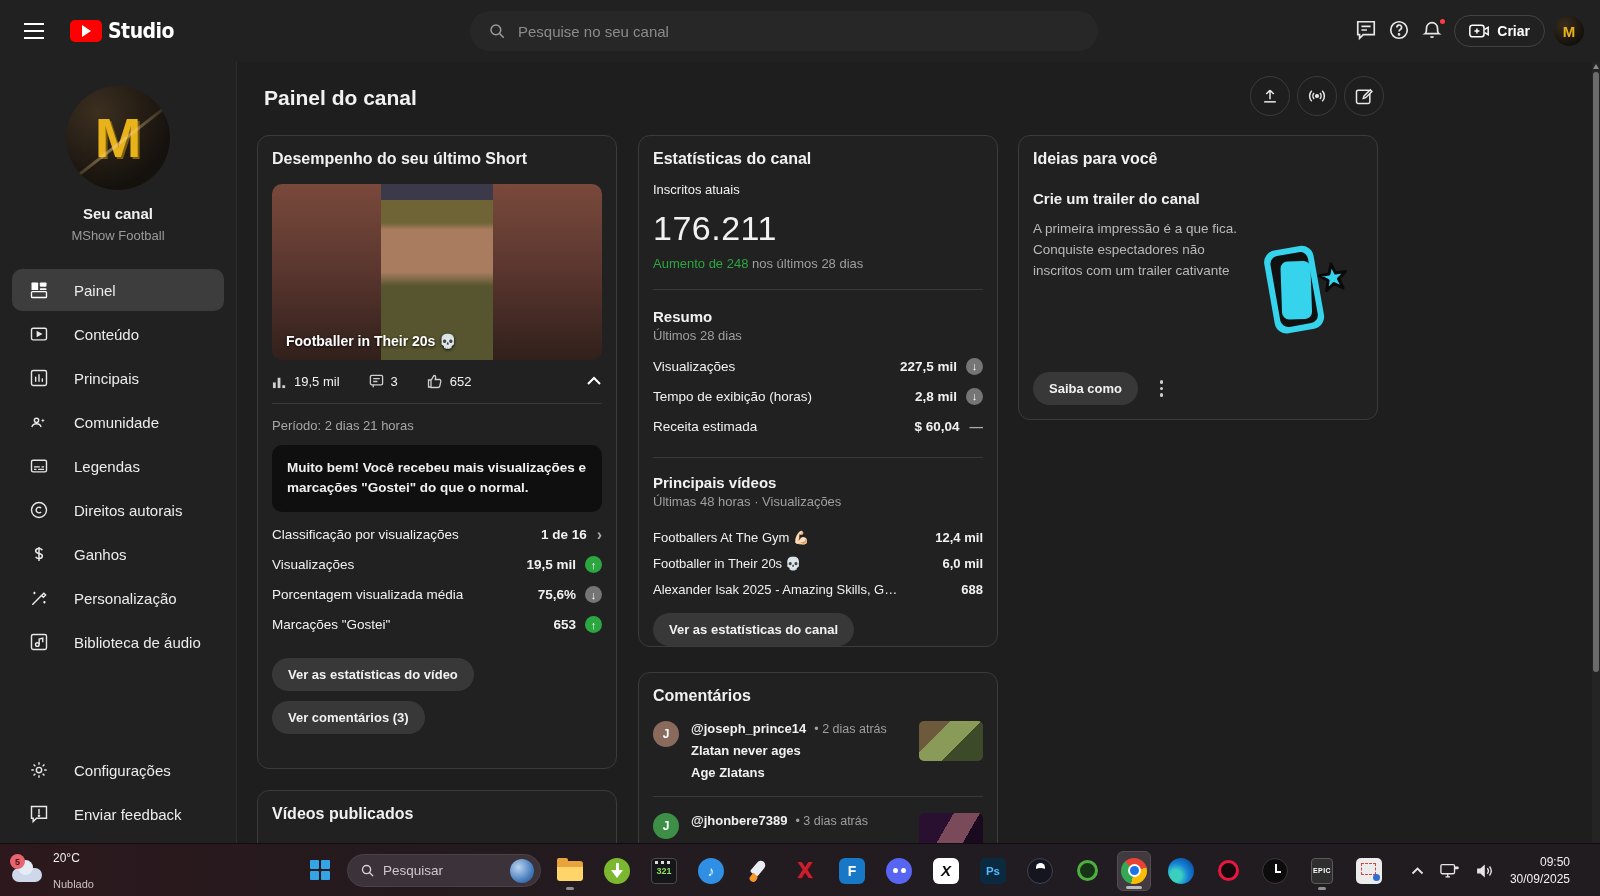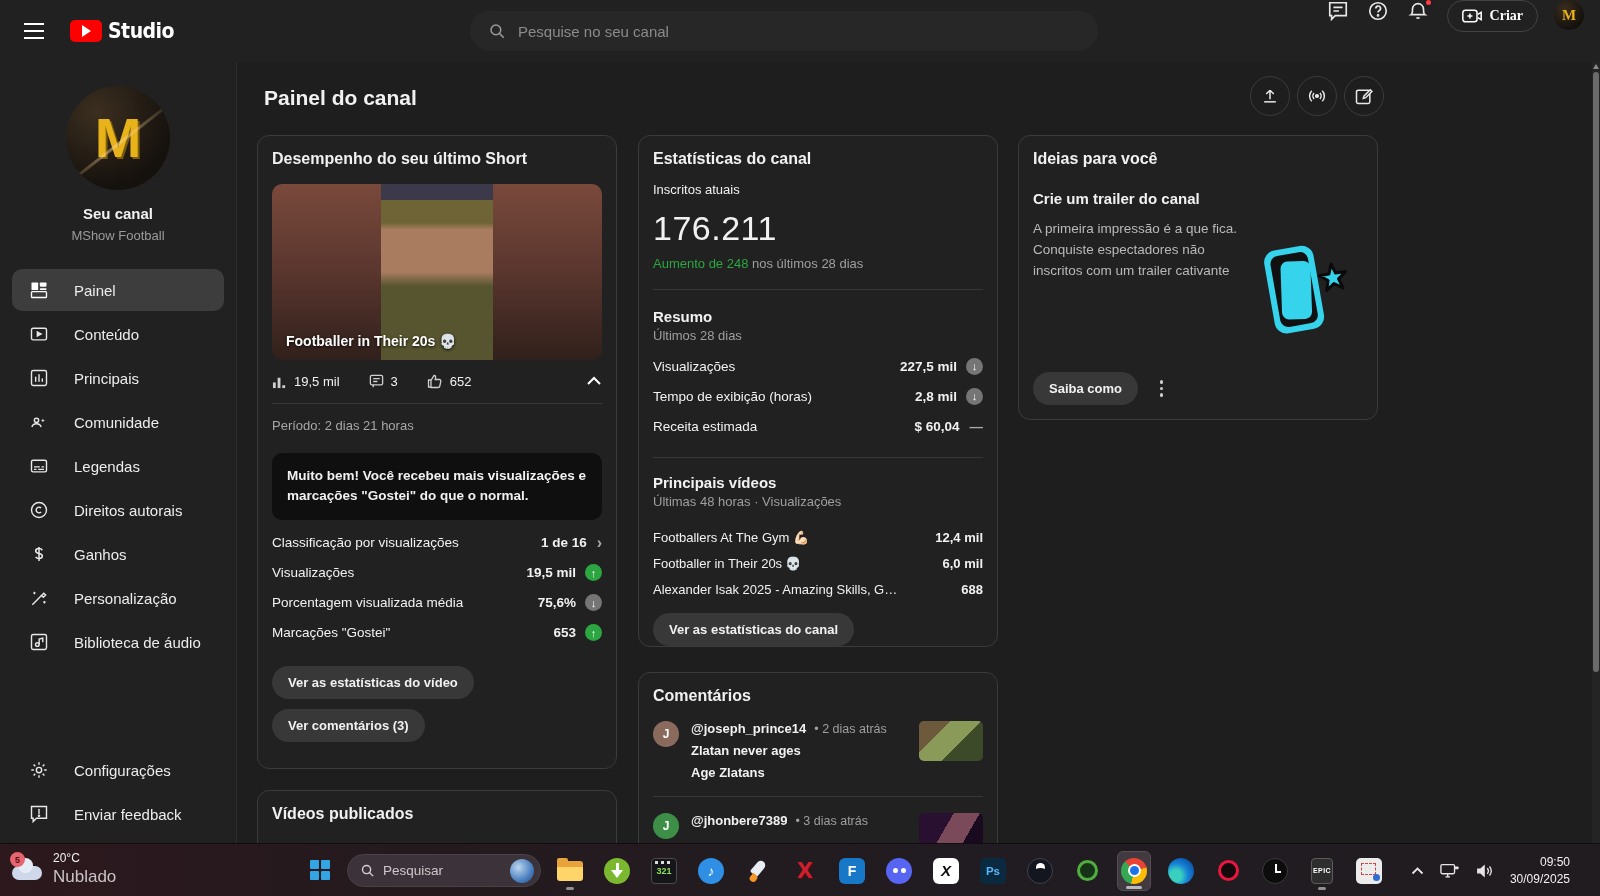--- a/index.html
+++ b/index.html
@@ -10,21 +10,21 @@
   
   .topbar{position:absolute;top:0;left:0;width:1600px;height:62px;background:#212121;display:flex;align-items:center;z-index:30;}
   .hamburger{margin-left:22px;width:24px;height:24px;display:flex;align-items:center;justify-content:center;cursor:pointer;}
   .logo{display:flex;align-items:center;margin-left:24px;gap:6px;}
   .logo-mark{width:32px;height:22px;background:#f00;border-radius:5px;display:flex;align-items:center;justify-content:center;}
   .logo-mark .tri{width:0;height:0;border-left:9px solid #fff;border-top:6px solid transparent;border-bottom:6px solid transparent;}
   .logo-text{font-size:21px;font-weight:700;letter-spacing:-0.5px;color:#fff;font-family:"DejaVu Sans Condensed","Liberation Sans",sans-serif;}
   .search-pill{position:absolute;left:470px;top:11px;width:628px;height:40px;background:#272727;border-radius:20px;display:flex;align-items:center;padding:0 18px;gap:12px;}
   .search-pill input{flex:1;background:transparent;border:0;outline:0;color:#ddd;font-size:15px;font-family:inherit;}
   .search-pill input::placeholder{color:#8b8b8b;}
-  .top-right{position:absolute;right:16px;top:0;height:62px;display:flex;align-items:flex-start;gap:16px;font-family:Liberation Serif, serif;}
+  .top-right{position:absolute;right:16px;top:0;height:62px;display:flex;align-items:center;gap:9px;}
   .tb-icon{width:24px;height:24px;color:#e8e8e8;cursor:pointer;position:relative;}
   .bell-dot{position:absolute;top:-2px;right:-2px;width:9px;height:9px;border-radius:50%;background:#ff3b45;border:2px solid #212121;}
   .create-btn{display:flex;align-items:center;gap:8px;border:1px solid #424242;border-radius:18px;padding:7px 14px;color:#fff;font-size:14px;font-weight:700;cursor:pointer;}
   .avatar-sm{width:30px;height:30px;border-radius:50%;background:radial-gradient(circle at 35% 30%,#3a2d1d,#120f0c 75%);display:flex;align-items:center;justify-content:center;color:#e8b21a;font-weight:800;font-size:15px;cursor:pointer;}
 
   
   .sidebar{position:absolute;top:62px;left:0;width:237px;height:781px;background:#212121;border-right:1px solid #2f2f2f;display:flex;flex-direction:column;z-index:20;}
   .channel-box{display:flex;flex-direction:column;align-items:center;padding-top:24px;}
   .avatar-lg{width:104px;height:104px;border-radius:50%;background:radial-gradient(circle at 30% 25%,#3c2f20,#15110d 72%);display:flex;align-items:center;justify-content:center;position:relative;overflow:hidden;cursor:pointer;}
   .avatar-lg::after{content:"";position:absolute;left:-20%;top:55%;width:140%;height:3px;background:linear-gradient(90deg,transparent,#f6cf8e,transparent);transform:rotate(-38deg);opacity:.55;}
@@ -51,21 +51,21 @@
   .card-short{left:19px;top:73px;width:360px;height:634px;}
   .thumb{margin-top:16px;height:176px;border-radius:10px;position:relative;overflow:hidden;background:linear-gradient(180deg,#79493b 0%,#5d3830 45%,#31201b 100%);cursor:pointer;}
   .thumb .strip{position:absolute;top:0;bottom:0;left:33%;width:34%;background:linear-gradient(180deg,#3c3a4a 0 9%,#6e6436 9% 22%,#a97c5f 26% 50%,#57552f 58% 100%);}
   .thumb .cap{position:absolute;left:14px;bottom:11px;font-size:14px;font-weight:700;color:#fff;text-shadow:0 1px 3px rgba(0,0,0,.9);}
   .mini-stats{margin-top:13px;display:flex;align-items:center;gap:7px;font-size:13px;color:#f1f1f1;}
   .mini-stats .grp{display:flex;align-items:center;gap:7px;margin-right:22px;}
   .mini-stats .micon{color:#cfcfcf;}
   .collapse{margin-left:auto;color:#fff;cursor:pointer;}
   .divider{height:1px;background:#383838;margin:14px 0;}
   .muted{color:#a7a7a7;font-size:13px;}
-  .highlight{margin-top:20px;background:#0f0f0f;border-radius:10px;padding:13px 15px;font-size:13.5px;font-weight:700;line-height:1.5;}
+  .highlight{margin-top:12px;background:#0f0f0f;border-radius:10px;padding:13px 15px;font-size:13.5px;font-weight:700;line-height:1.5;}
   .stat-row{display:flex;align-items:center;justify-content:space-between;height:30px;font-size:13.5px;}
   .stat-row .lab{color:#f1f1f1;}
   .stat-val{display:flex;align-items:center;font-weight:700;}
   .ind{width:17px;height:17px;border-radius:50%;display:inline-flex;align-items:center;justify-content:center;margin-left:9px;font-size:11px;color:#fff;font-weight:700;}
   .ind.up{background:#2ba640;}
   .ind.down{background:#757575;}
   .chev{color:#aaa;margin-left:10px;font-size:16px;line-height:1;}
   .dash{color:#aaa;margin-left:10px;font-weight:700;}
   .pill{background:#383838;color:#f1f1f1;font-weight:700;font-size:13px;border-radius:18px;padding:9px 16px;display:inline-block;cursor:pointer;}
   .btn-col .pill{margin-top:10px;}
@@ -115,21 +115,21 @@
   .scroll-thumb{position:absolute;top:10px;left:1px;width:6px;height:600px;border-radius:3px;background:#6b6b6b;cursor:pointer;}
 
   
   .taskbar{position:absolute;left:0;bottom:0;width:1600px;height:53px;background:linear-gradient(90deg,#2c181d 0%,#241a1e 25%,#211c21 60%,#201c20 100%);border-top:1px solid #120c0e;z-index:40;}
   .weather{position:absolute;left:12px;top:7px;display:flex;align-items:center;gap:9px;cursor:pointer;}
   .w-icon{position:relative;width:32px;height:26px;}
   .w-cloud{position:absolute;bottom:2px;left:0;width:30px;height:14px;background:#cfd8ea;border-radius:8px;}
   .w-cloud::before{content:"";position:absolute;top:-8px;left:6px;width:15px;height:15px;background:#e6ecf6;border-radius:50%;}
   .w-badge{position:absolute;top:-4px;left:-2px;width:15px;height:15px;border-radius:50%;background:#e8656f;color:#4a1016;font-size:9px;font-weight:700;display:flex;align-items:center;justify-content:center;z-index:2;}
   .w-temp{font-size:12px;color:#f1f1f1;line-height:1.25;}
-  .w-cond{font-size:17px;color:#c9c2c4;line-height:1.25;}
+  .w-cond{font-size:11px;color:#c9c2c4;line-height:1.25;margin-top:12px;}
   .start{position:absolute;left:310px;top:16px;width:20px;height:20px;cursor:pointer;}
   .start i{position:absolute;width:9px;height:9px;background:#33a5e5;border-radius:1px;}
   .start i:nth-child(1){left:0;top:0;}.start i:nth-child(2){right:0;top:0;}
   .start i:nth-child(3){left:0;bottom:0;}.start i:nth-child(4){right:0;bottom:0;}
   .tsearch{position:absolute;left:347px;top:10px;width:194px;height:33px;border-radius:17px;background:#3b3339;border:1px solid #4b4147;display:flex;align-items:center;padding:0 6px 0 12px;gap:8px;}
   .tsearch input{flex:1;min-width:0;background:transparent;border:0;outline:0;color:#e3dde0;font-size:13.5px;font-family:inherit;}
   .tsearch input::placeholder{color:#cfc8cb;}
   .tsearch .sdeco{width:24px;height:24px;border-radius:50%;background:radial-gradient(circle at 35% 35%,#bcd6ee,#4a7fc0 60%,#24477e);flex:none;}
   .apps{position:absolute;left:553px;top:0;height:53px;display:flex;align-items:center;gap:13px;}
   .task-app{position:relative;width:34px;height:40px;display:flex;align-items:center;justify-content:center;cursor:pointer;border-radius:6px;}

